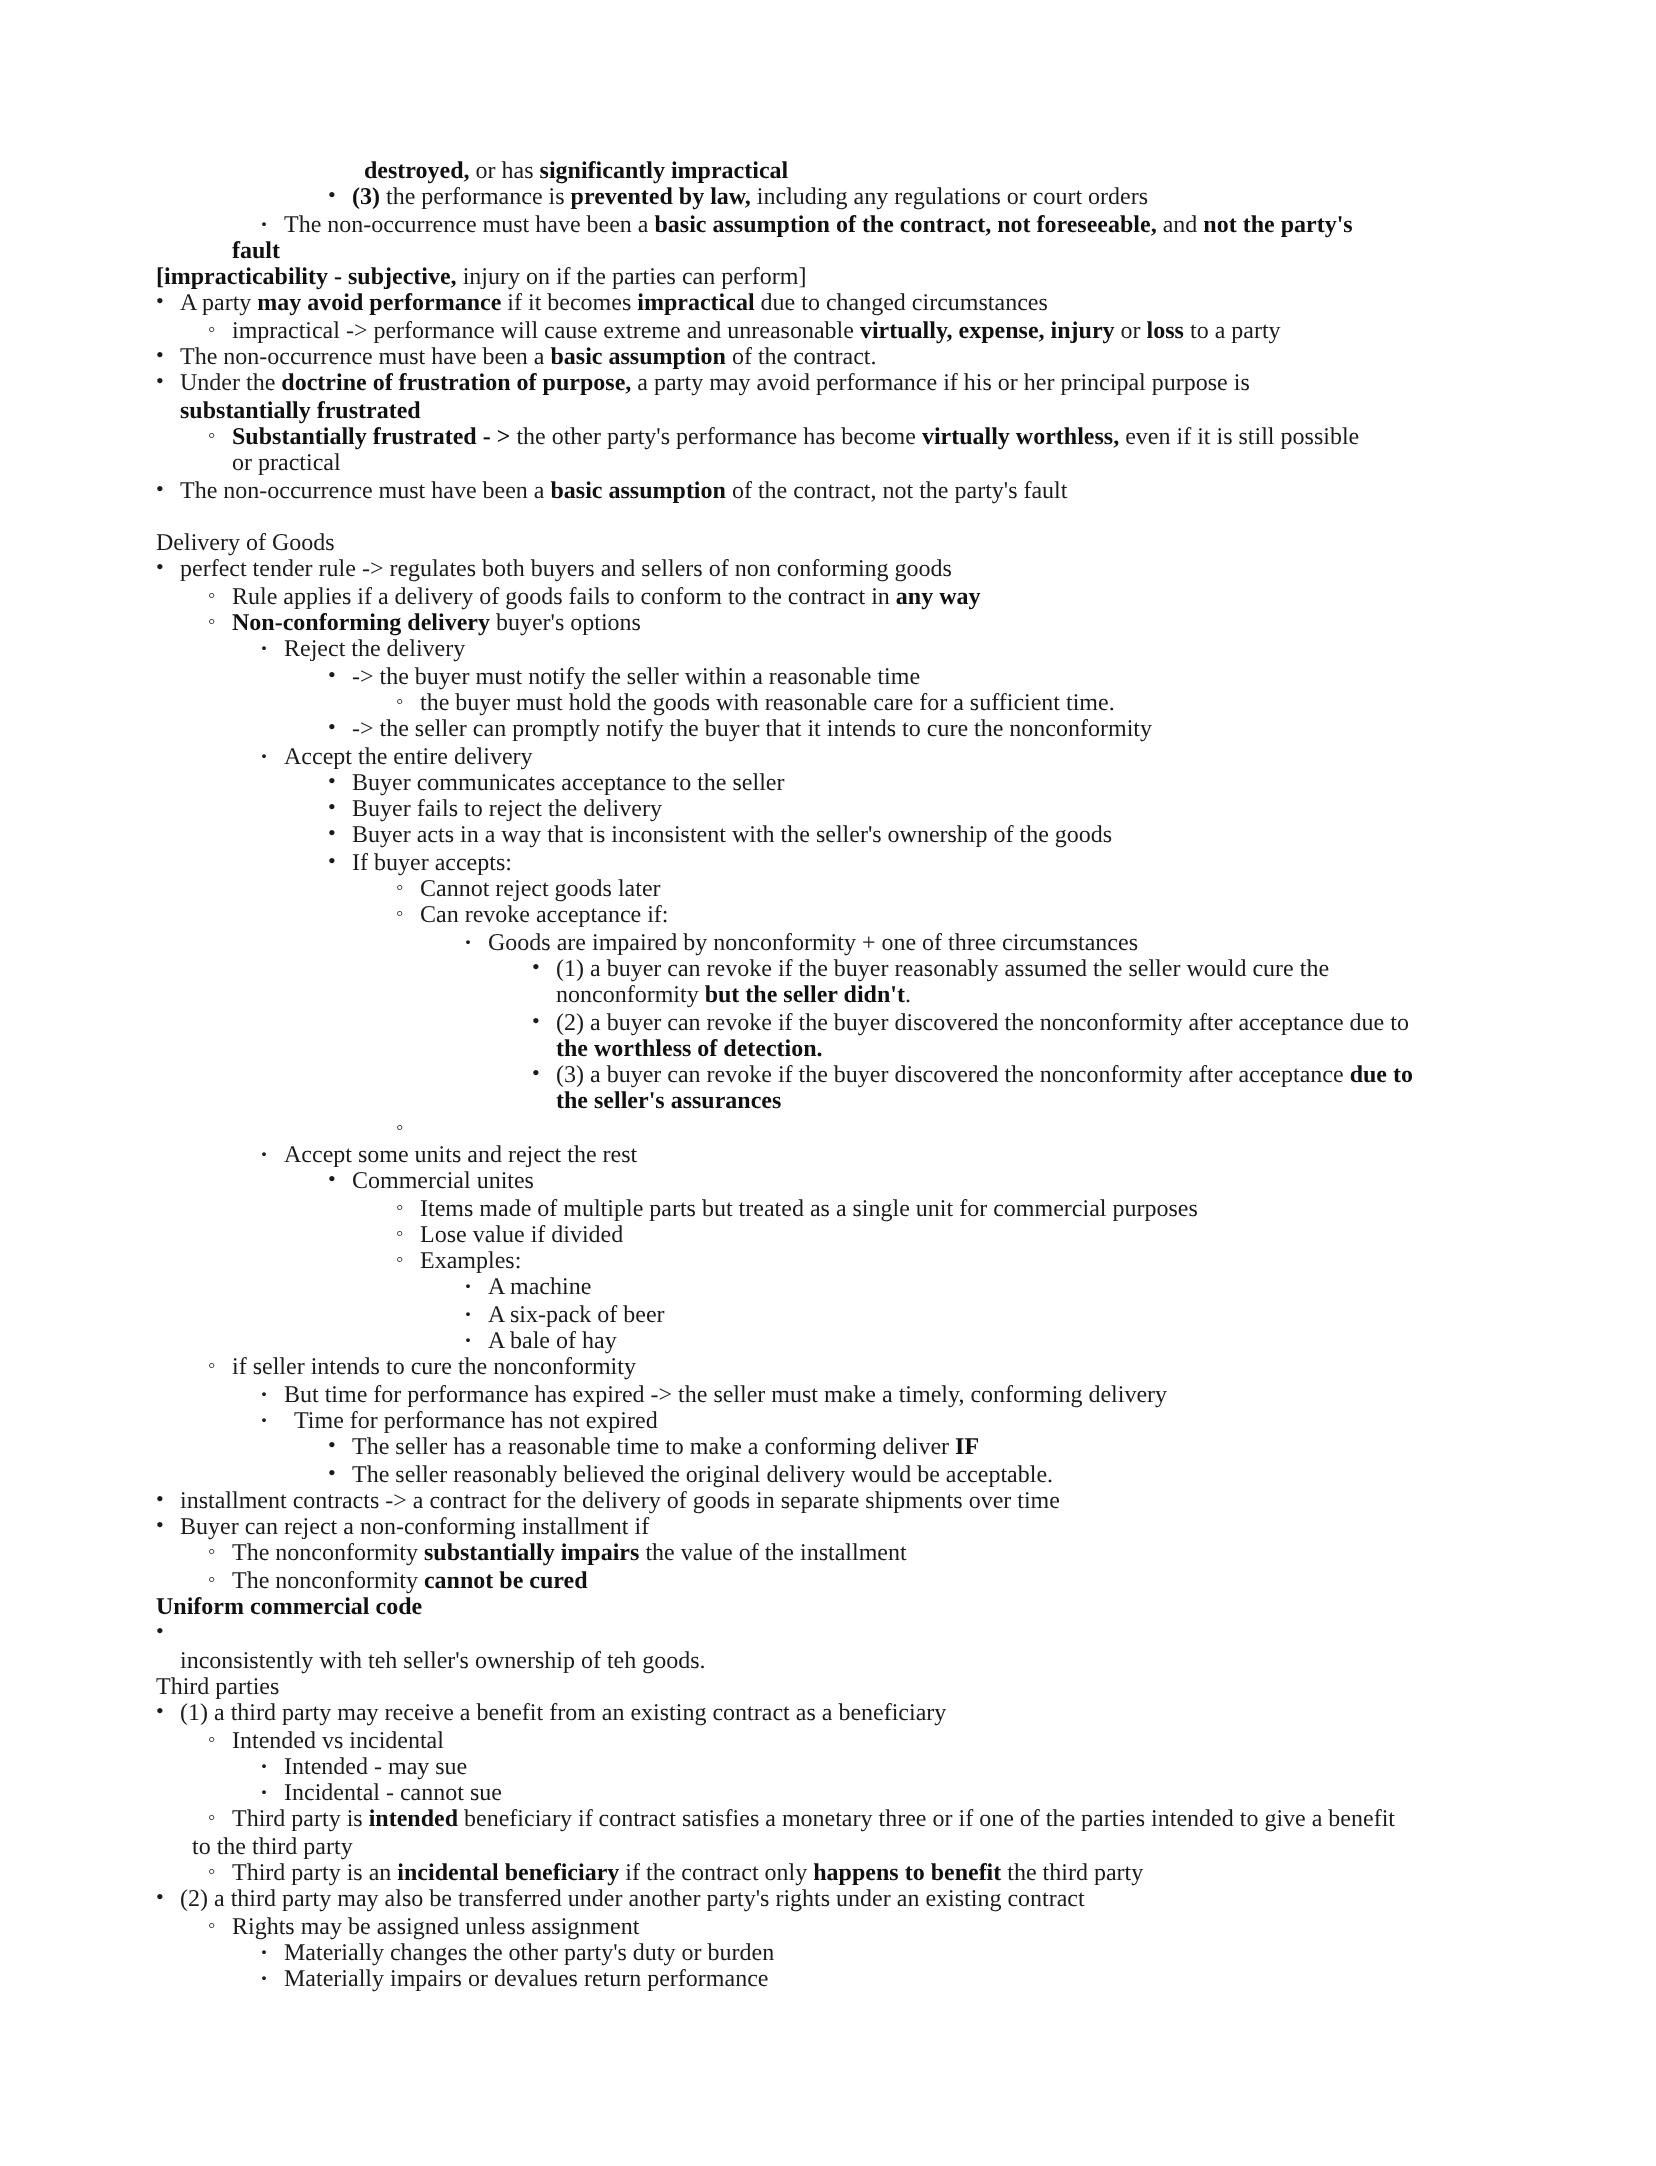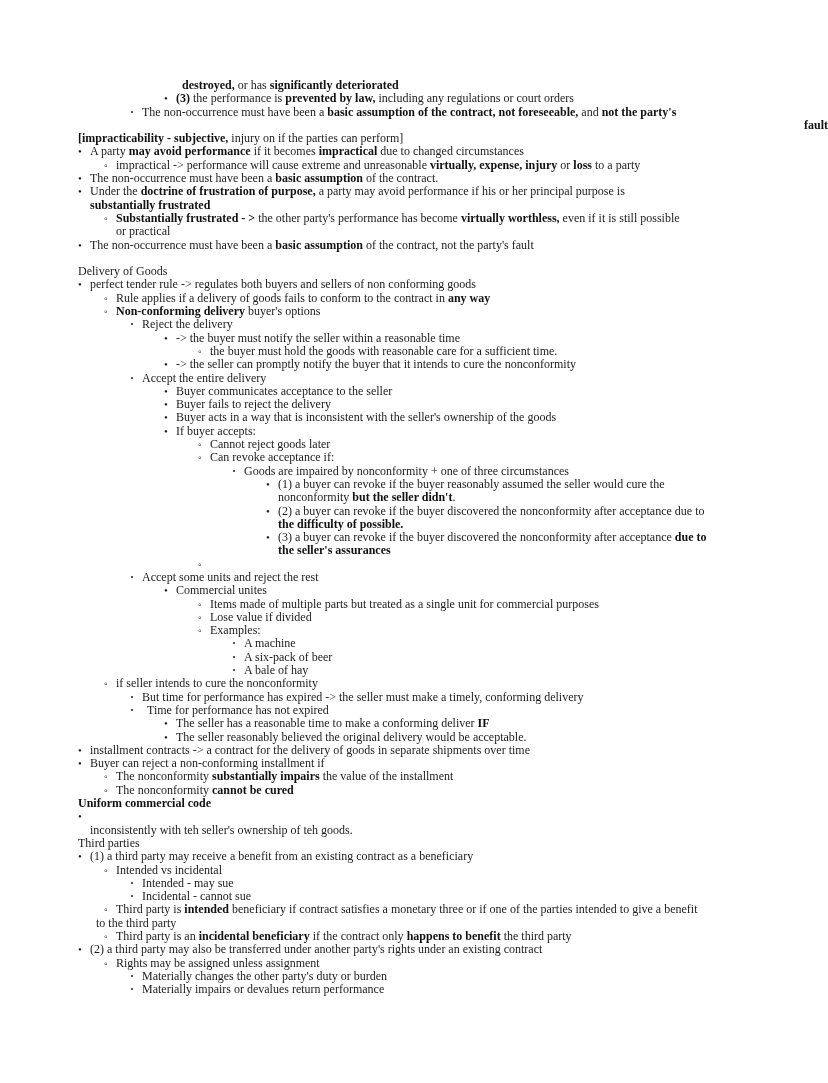--- a/index.html
+++ b/index.html
@@ -36,24 +36,24 @@
   .m-disc { font-size: 11px; }
   .m-circ { font-size: 10.5px; }
   .m-dot  { font-size: 12px; font-weight: bold; }
   .seg.bold { font-weight: bold; color: #111111; }
 </style>
 </head>
 <body>
 
 <div id="page" style="background: rgb(255, 255, 255);">
   <div id="doc" style="color: rgb(27, 27, 27);">
-      <div class="line" style="padding-left: 182px;"><span class="seg bold">destroyed,</span><span class="seg"> or has </span><span class="seg bold">significantly deteriorated</span></div>
+      <div class="line" style="padding-left: 182px;"><span class="seg bold">destroyed,</span><span class="seg"> or has </span><span class="seg bold">significantly impractical</span></div>
       <div class="line" style="padding-left: 176px;"><span class="marker m-disc" style="left: 164px;">•</span><span class="seg bold">(3)</span><span class="seg"> the performance is </span><span class="seg bold">prevented by law,</span><span class="seg"> including any regulations or court orders</span></div>
       <div class="line" style="padding-left: 142px;"><span class="marker m-dot" style="left: 130px;">·</span><span class="seg">The non-occurrence must have been a </span><span class="seg bold">basic assumption of the contract, not foreseeable,</span><span class="seg"> and </span><span class="seg bold">not the party's</span></div>
-      <div class="line" style="padding-left: 116px; text-align: right;"><span class="seg bold">fault</span></div>
+      <div class="line" style="padding-left: 116px;"><span class="seg bold">fault</span></div>
       <div class="line" style="padding-left: 78px;"><span class="seg bold">[impracticability - subjective,</span><span class="seg"> injury on if the parties can perform]</span></div>
       <div class="line" style="padding-left: 90px;"><span class="marker m-disc" style="left: 78px;">•</span><span class="seg">A party </span><span class="seg bold">may avoid performance</span><span class="seg"> if it becomes </span><span class="seg bold">impractical</span><span class="seg"> due to changed circumstances</span></div>
       <div class="line" style="padding-left: 116px;"><span class="marker m-circ" style="left: 104px;">◦</span><span class="seg">impractical -&gt; performance will cause extreme and unreasonable </span><span class="seg bold">virtually, expense, injury</span><span class="seg"> or </span><span class="seg bold">loss</span><span class="seg"> to a party</span></div>
       <div class="line" style="padding-left: 90px;"><span class="marker m-disc" style="left: 78px;">•</span><span class="seg">The non-occurrence must have been a </span><span class="seg bold">basic assumption</span><span class="seg"> of the contract.</span></div>
       <div class="line" style="padding-left: 90px;"><span class="marker m-disc" style="left: 78px;">•</span><span class="seg">Under the </span><span class="seg bold">doctrine of frustration of purpose,</span><span class="seg"> a party may avoid performance if his or her principal purpose is</span></div>
       <div class="line" style="padding-left: 90px;"><span class="seg bold">substantially frustrated</span></div>
       <div class="line" style="padding-left: 116px;"><span class="marker m-circ" style="left: 104px;">◦</span><span class="seg bold">Substantially frustrated - &gt;</span><span class="seg"> the other party's performance has become </span><span class="seg bold">virtually worthless,</span><span class="seg"> even if it is still possible</span></div>
       <div class="line" style="padding-left: 116px;"><span class="seg">or practical</span></div>
       <div class="line" style="padding-left: 90px;"><span class="marker m-disc" style="left: 78px;">•</span><span class="seg">The non-occurrence must have been a </span><span class="seg bold">basic assumption</span><span class="seg"> of the contract, not the party's fault</span></div>
       <div class="line"></div>
@@ -69,21 +69,21 @@
       <div class="line" style="padding-left: 176px;"><span class="marker m-disc" style="left: 164px;">•</span><span class="seg">Buyer communicates acceptance to the seller</span></div>
       <div class="line" style="padding-left: 176px;"><span class="marker m-disc" style="left: 164px;">•</span><span class="seg">Buyer fails to reject the delivery</span></div>
       <div class="line" style="padding-left: 176px;"><span class="marker m-disc" style="left: 164px;">•</span><span class="seg">Buyer acts in a way that is inconsistent with the seller's ownership of the goods</span></div>
       <div class="line" style="padding-left: 176px;"><span class="marker m-disc" style="left: 164px;">•</span><span class="seg">If buyer accepts:</span></div>
       <div class="line" style="padding-left: 210px;"><span class="marker m-circ" style="left: 198px;">◦</span><span class="seg">Cannot reject goods later</span></div>
       <div class="line" style="padding-left: 210px;"><span class="marker m-circ" style="left: 198px;">◦</span><span class="seg">Can revoke acceptance if:</span></div>
       <div class="line" style="padding-left: 244px;"><span class="marker m-dot" style="left: 232px;">·</span><span class="seg">Goods are impaired by nonconformity + one of three circumstances</span></div>
       <div class="line" style="padding-left: 278px;"><span class="marker m-disc" style="left: 266px;">•</span><span class="seg">(1) a buyer can revoke if the buyer reasonably assumed the seller would cure the</span></div>
       <div class="line" style="padding-left: 278px;"><span class="seg">nonconformity </span><span class="seg bold">but the seller didn't</span><span class="seg">.</span></div>
       <div class="line" style="padding-left: 278px;"><span class="marker m-disc" style="left: 266px;">•</span><span class="seg">(2) a buyer can revoke if the buyer discovered the nonconformity after acceptance due to</span></div>
-      <div class="line" style="padding-left: 278px;"><span class="seg bold">the difficulty of possible.</span></div>
+      <div class="line" style="padding-left: 278px;"><span class="seg bold">the worthless of detection.</span></div>
       <div class="line" style="padding-left: 278px;"><span class="marker m-disc" style="left: 266px;">•</span><span class="seg">(3) a buyer can revoke if the buyer discovered the nonconformity after acceptance </span><span class="seg bold">due to</span></div>
       <div class="line" style="padding-left: 278px;"><span class="seg bold">the seller's assurances</span></div>
       <div class="line" style="padding-left: 210px;"><span class="marker m-circ" style="left: 198px;">◦</span></div>
       <div class="line" style="padding-left: 142px;"><span class="marker m-dot" style="left: 130px;">·</span><span class="seg">Accept some units and reject the rest</span></div>
       <div class="line" style="padding-left: 176px;"><span class="marker m-disc" style="left: 164px;">•</span><span class="seg">Commercial unites</span></div>
       <div class="line" style="padding-left: 210px;"><span class="marker m-circ" style="left: 198px;">◦</span><span class="seg">Items made of multiple parts but treated as a single unit for commercial purposes</span></div>
       <div class="line" style="padding-left: 210px;"><span class="marker m-circ" style="left: 198px;">◦</span><span class="seg">Lose value if divided</span></div>
       <div class="line" style="padding-left: 210px;"><span class="marker m-circ" style="left: 198px;">◦</span><span class="seg">Examples:</span></div>
       <div class="line" style="padding-left: 244px;"><span class="marker m-dot" style="left: 232px;">·</span><span class="seg">A machine</span></div>
       <div class="line" style="padding-left: 244px;"><span class="marker m-dot" style="left: 232px;">·</span><span class="seg">A six-pack of beer</span></div>

